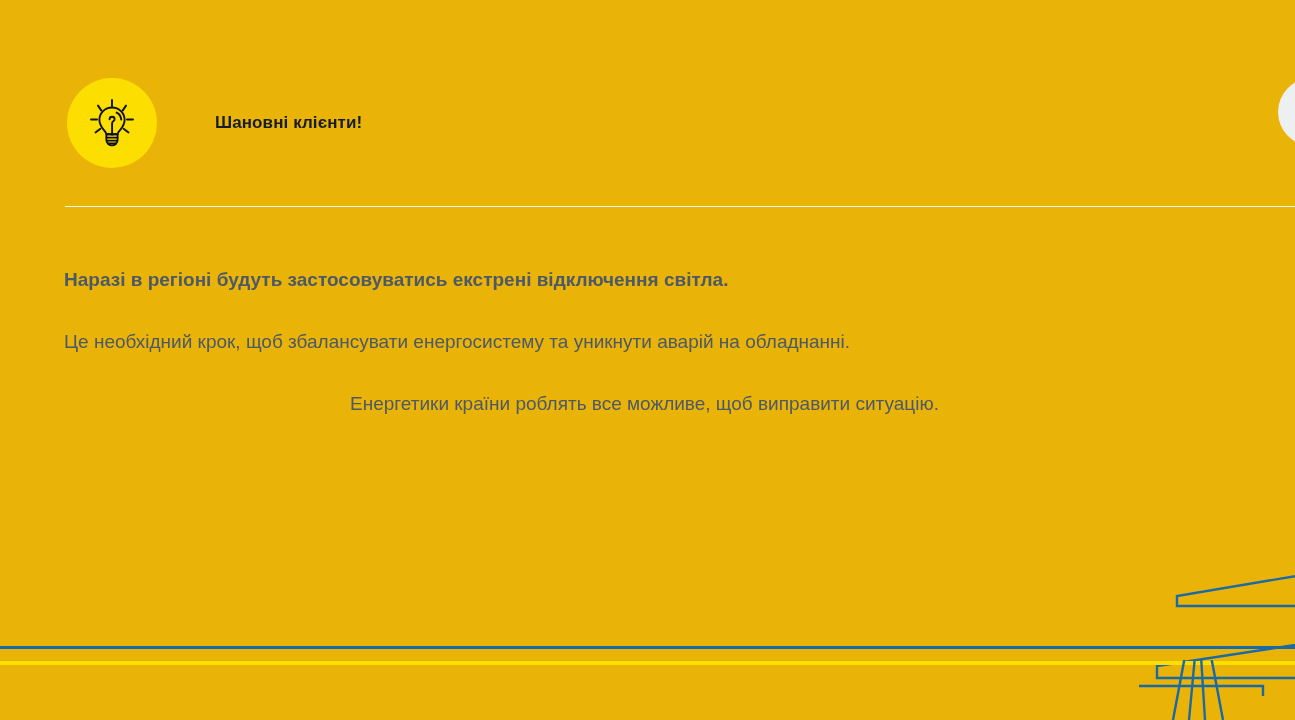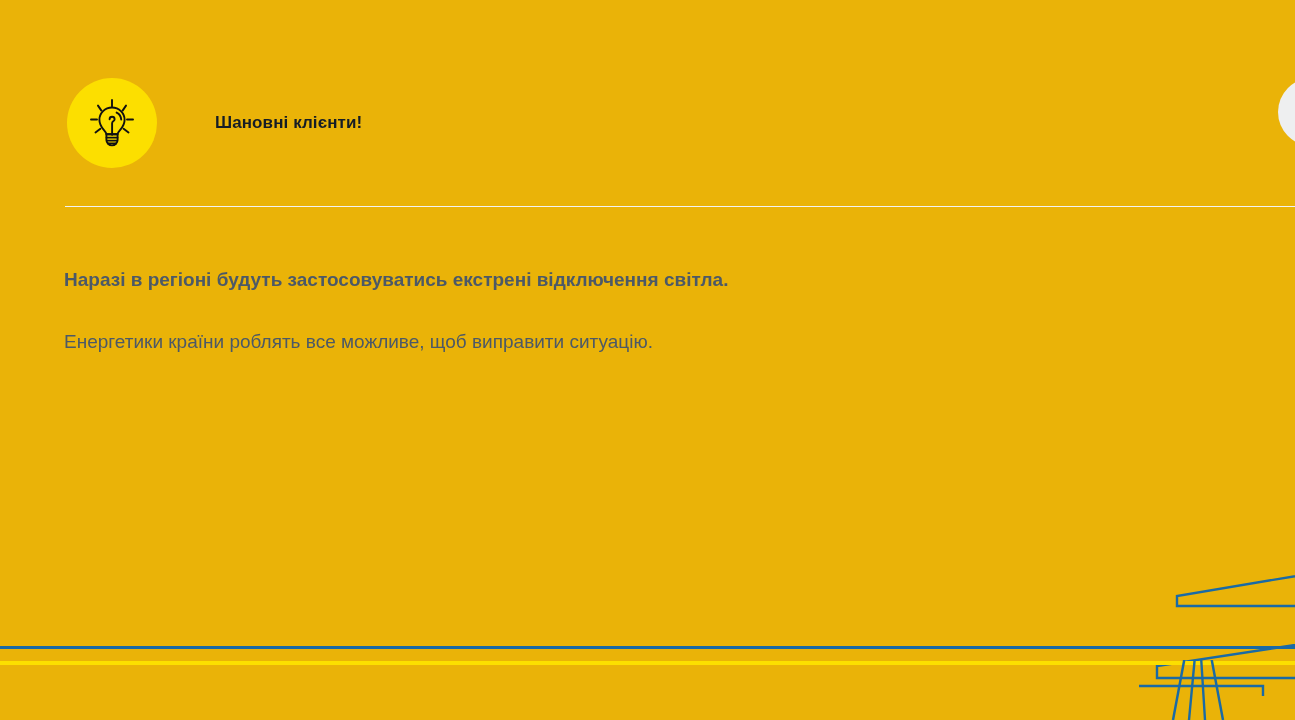--- a/index.html
+++ b/index.html
@@ -94,21 +94,21 @@
     color: #4c5967;
     margin: 0 0 38px 0;
     white-space: nowrap;
   }
 
   .notice-line.is-strong {
     font-weight: bold;
     color: #4c5967;
   }
 
-  .notice-line:last-child { margin-bottom: 0; }
+  .notice-line:last-child { margin-bottom: 0; text-align: center; }
 
   
   .rule {
     position: absolute;
     left: 0;
     width: 1295px;
     height: 3px;
   }
 
   .rule-blue {
@@ -181,20 +181,21 @@
       </span>
     </div>
 
     <div class="notice-title">Шановні клієнти!</div>
   </div>
 
   <div class="header-divider"></div>
 
   <div class="notice-body">
     <p class="notice-line is-strong">Наразі в регіоні будуть застосовуватись екстрені відключення світла.</p>
+    <p class="notice-line">Це необхідний крок, щоб збалансувати енергосистему та уникнути аварій на обладнанні.</p>
     <p class="notice-line">Енергетики країни роблять все можливе, щоб виправити ситуацію.</p>
   </div>
 
   <div class="pylon">
     <svg width="156" height="164" viewBox="0 0 156 164" fill="none" stroke="#1a6aa5" stroke-width="2.4" stroke-linejoin="miter">
 
       <path d="M181 16 L38 40 L38 50 L181 50"></path>
 
       <path d="M186 16 L320 40 L320 50 L186 50"></path>
 

